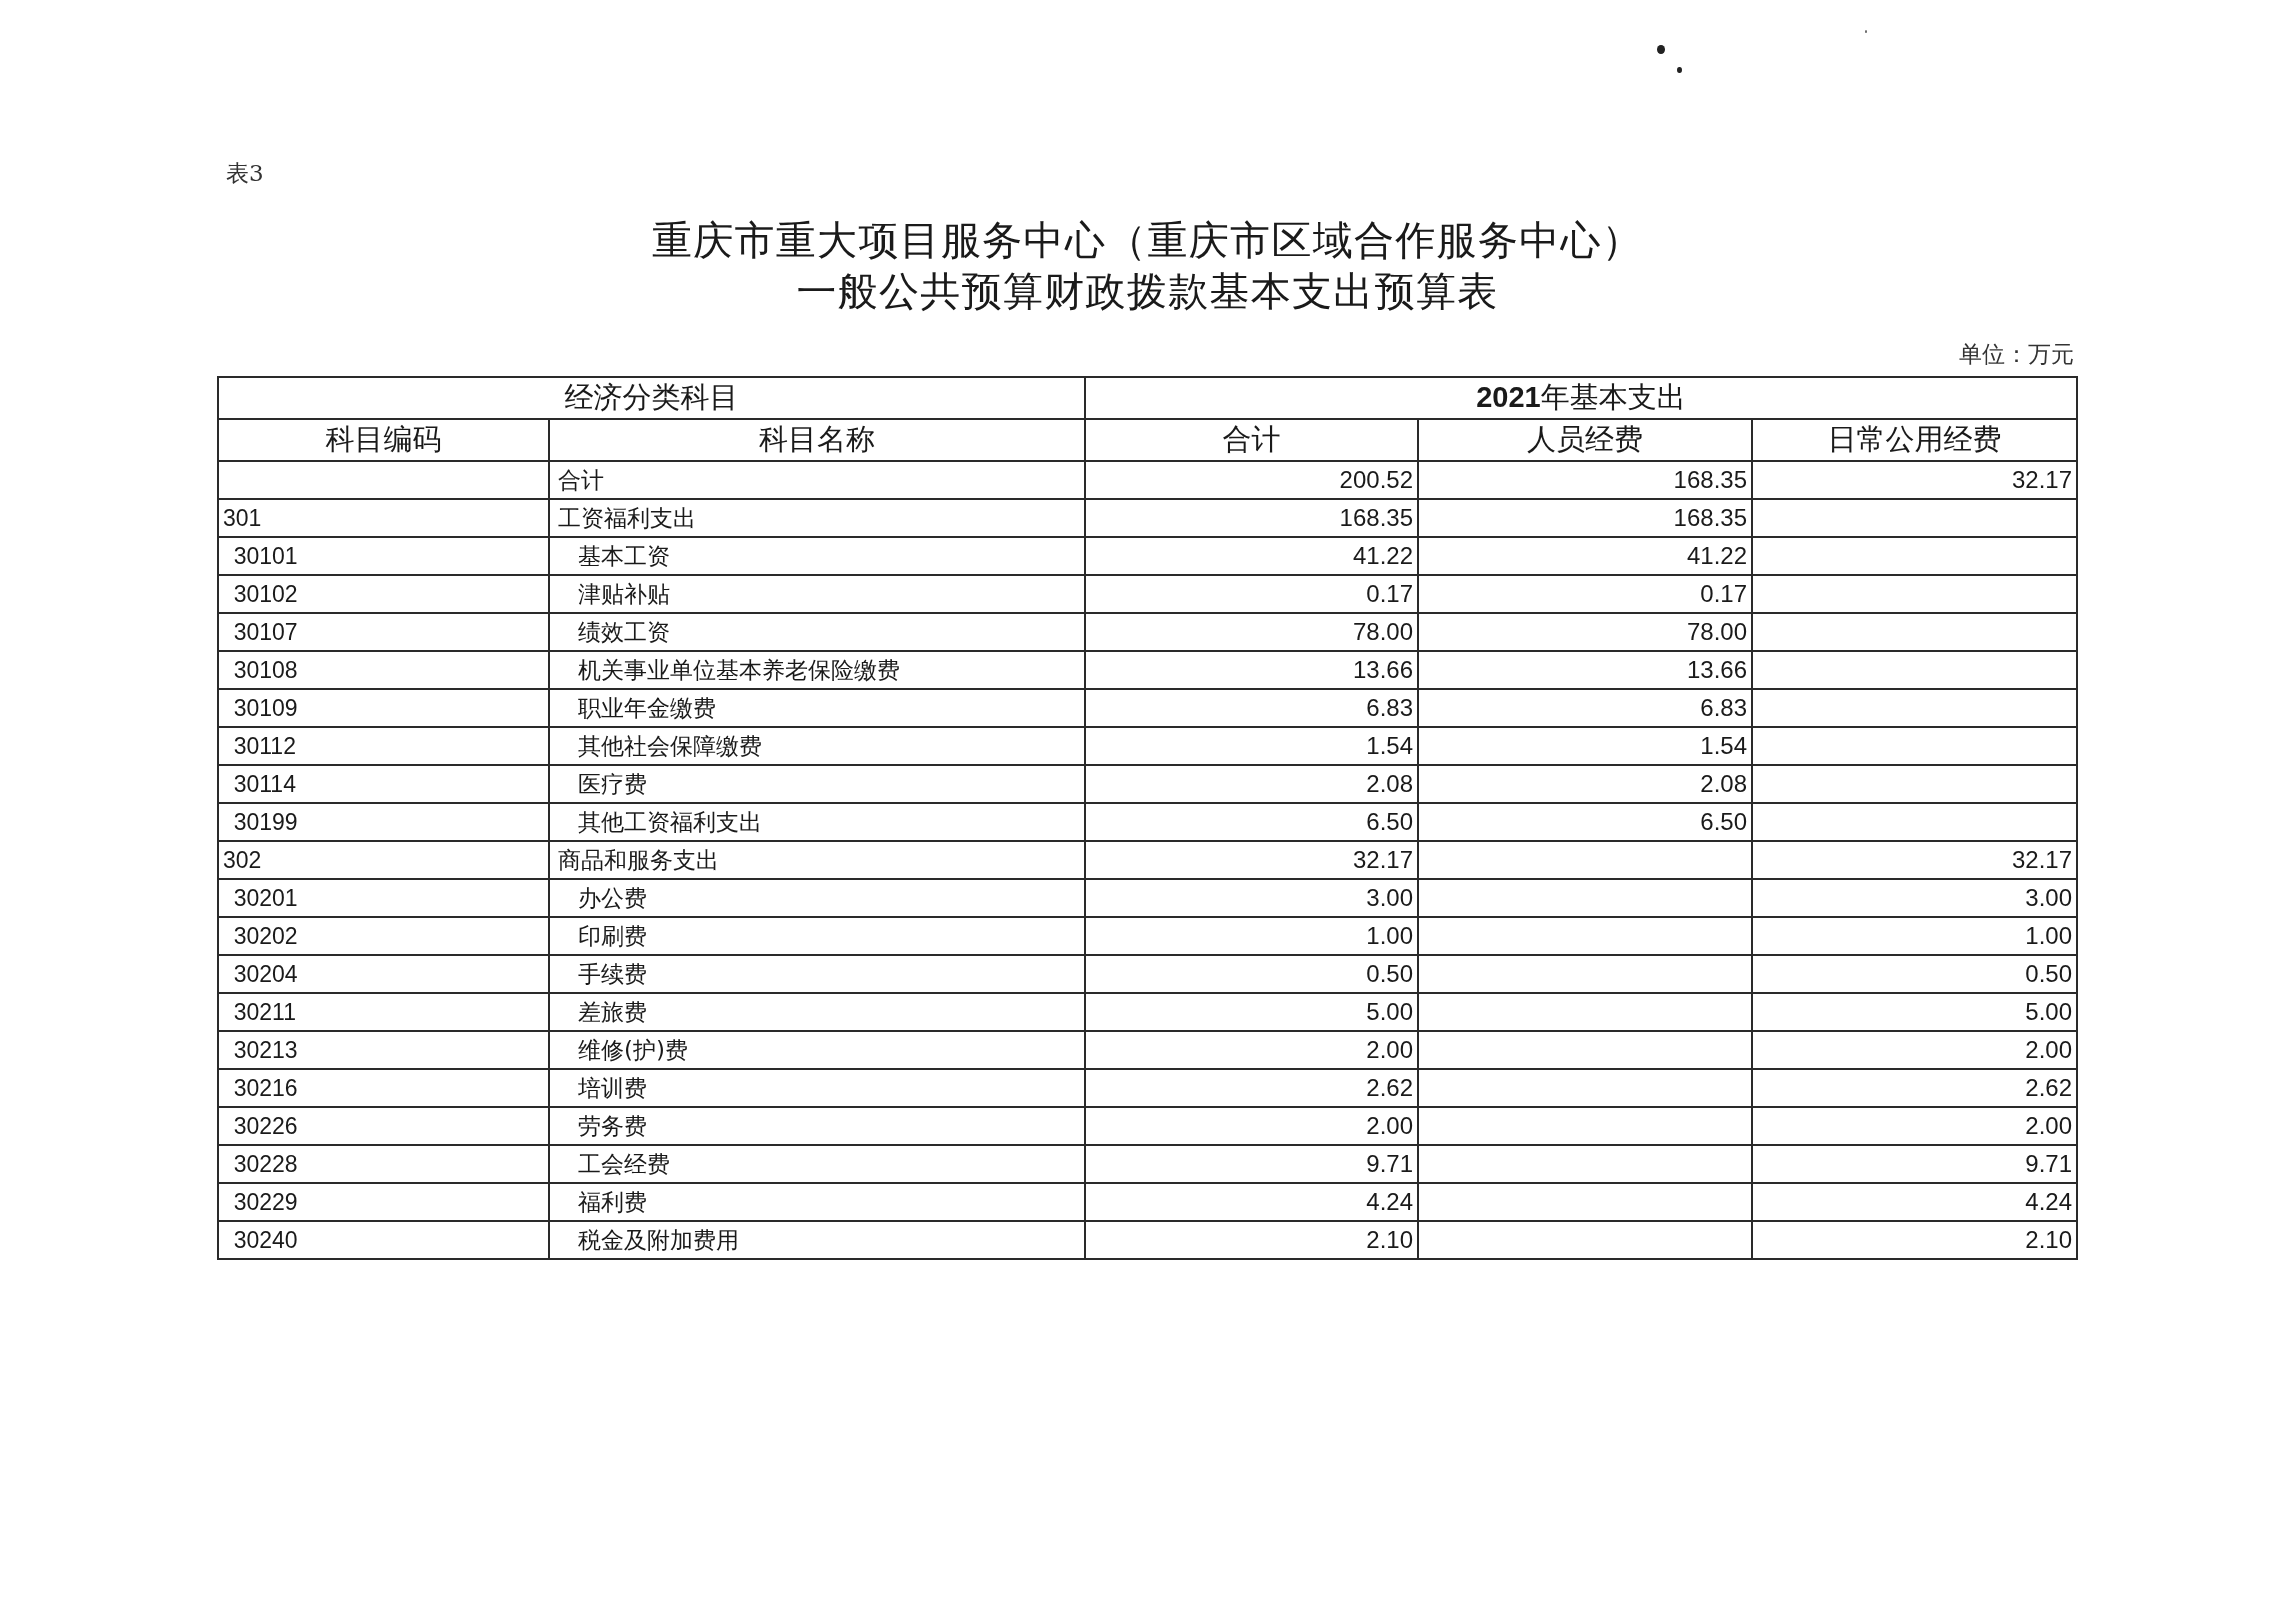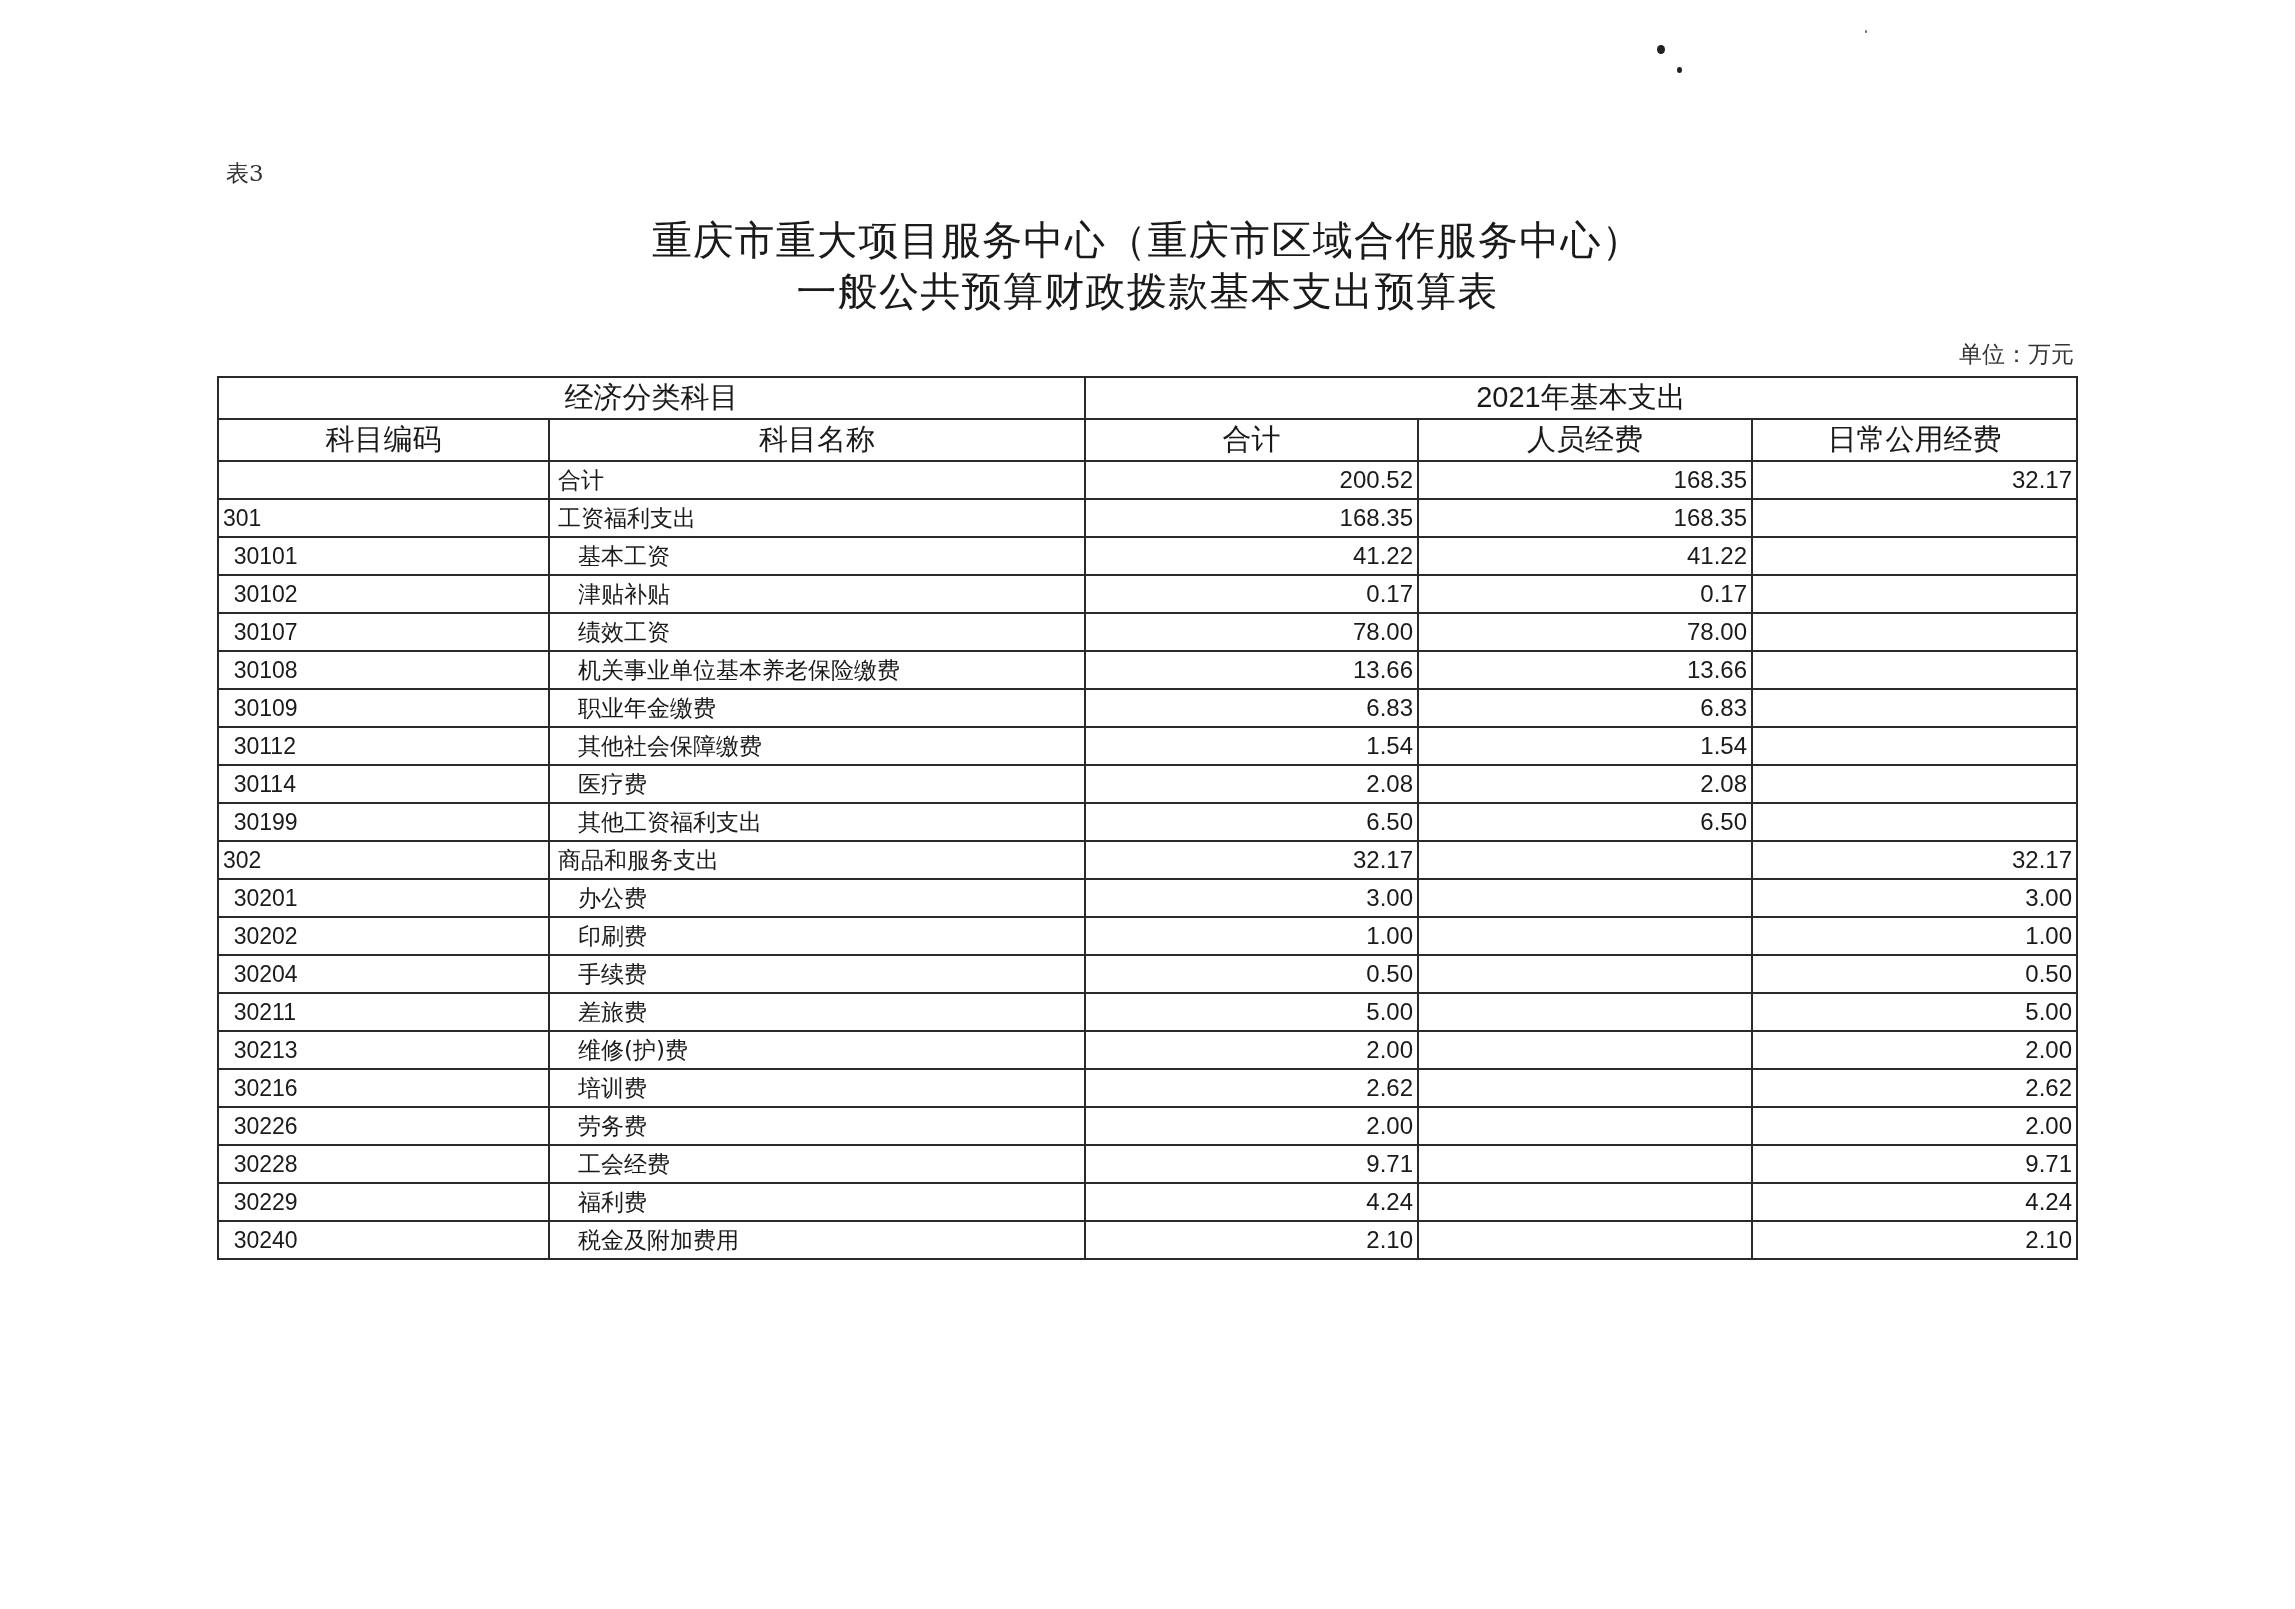--- a/index.html
+++ b/index.html
@@ -67,21 +67,21 @@
       font-weight: normal;
       font-size: 29px;
       text-align: center;
       color: #1a1a1a;
       height: 37px;
     }
     table.budget th.year {
       font-weight: normal;
     }
     table.budget th.year .yr {
-      font-weight: normal;
+      font-weight: bold;
       font-family: "Liberation Sans", sans-serif;
     }
     td.code {
       font-family: "Liberation Sans", sans-serif;
       font-size: 23px;
       text-align: left;
     }
     td.code.level2 { padding-left: 14.7px; }
     td.code.level1 { padding-left: 4px; margin-left: 44px; }
     td.name {

